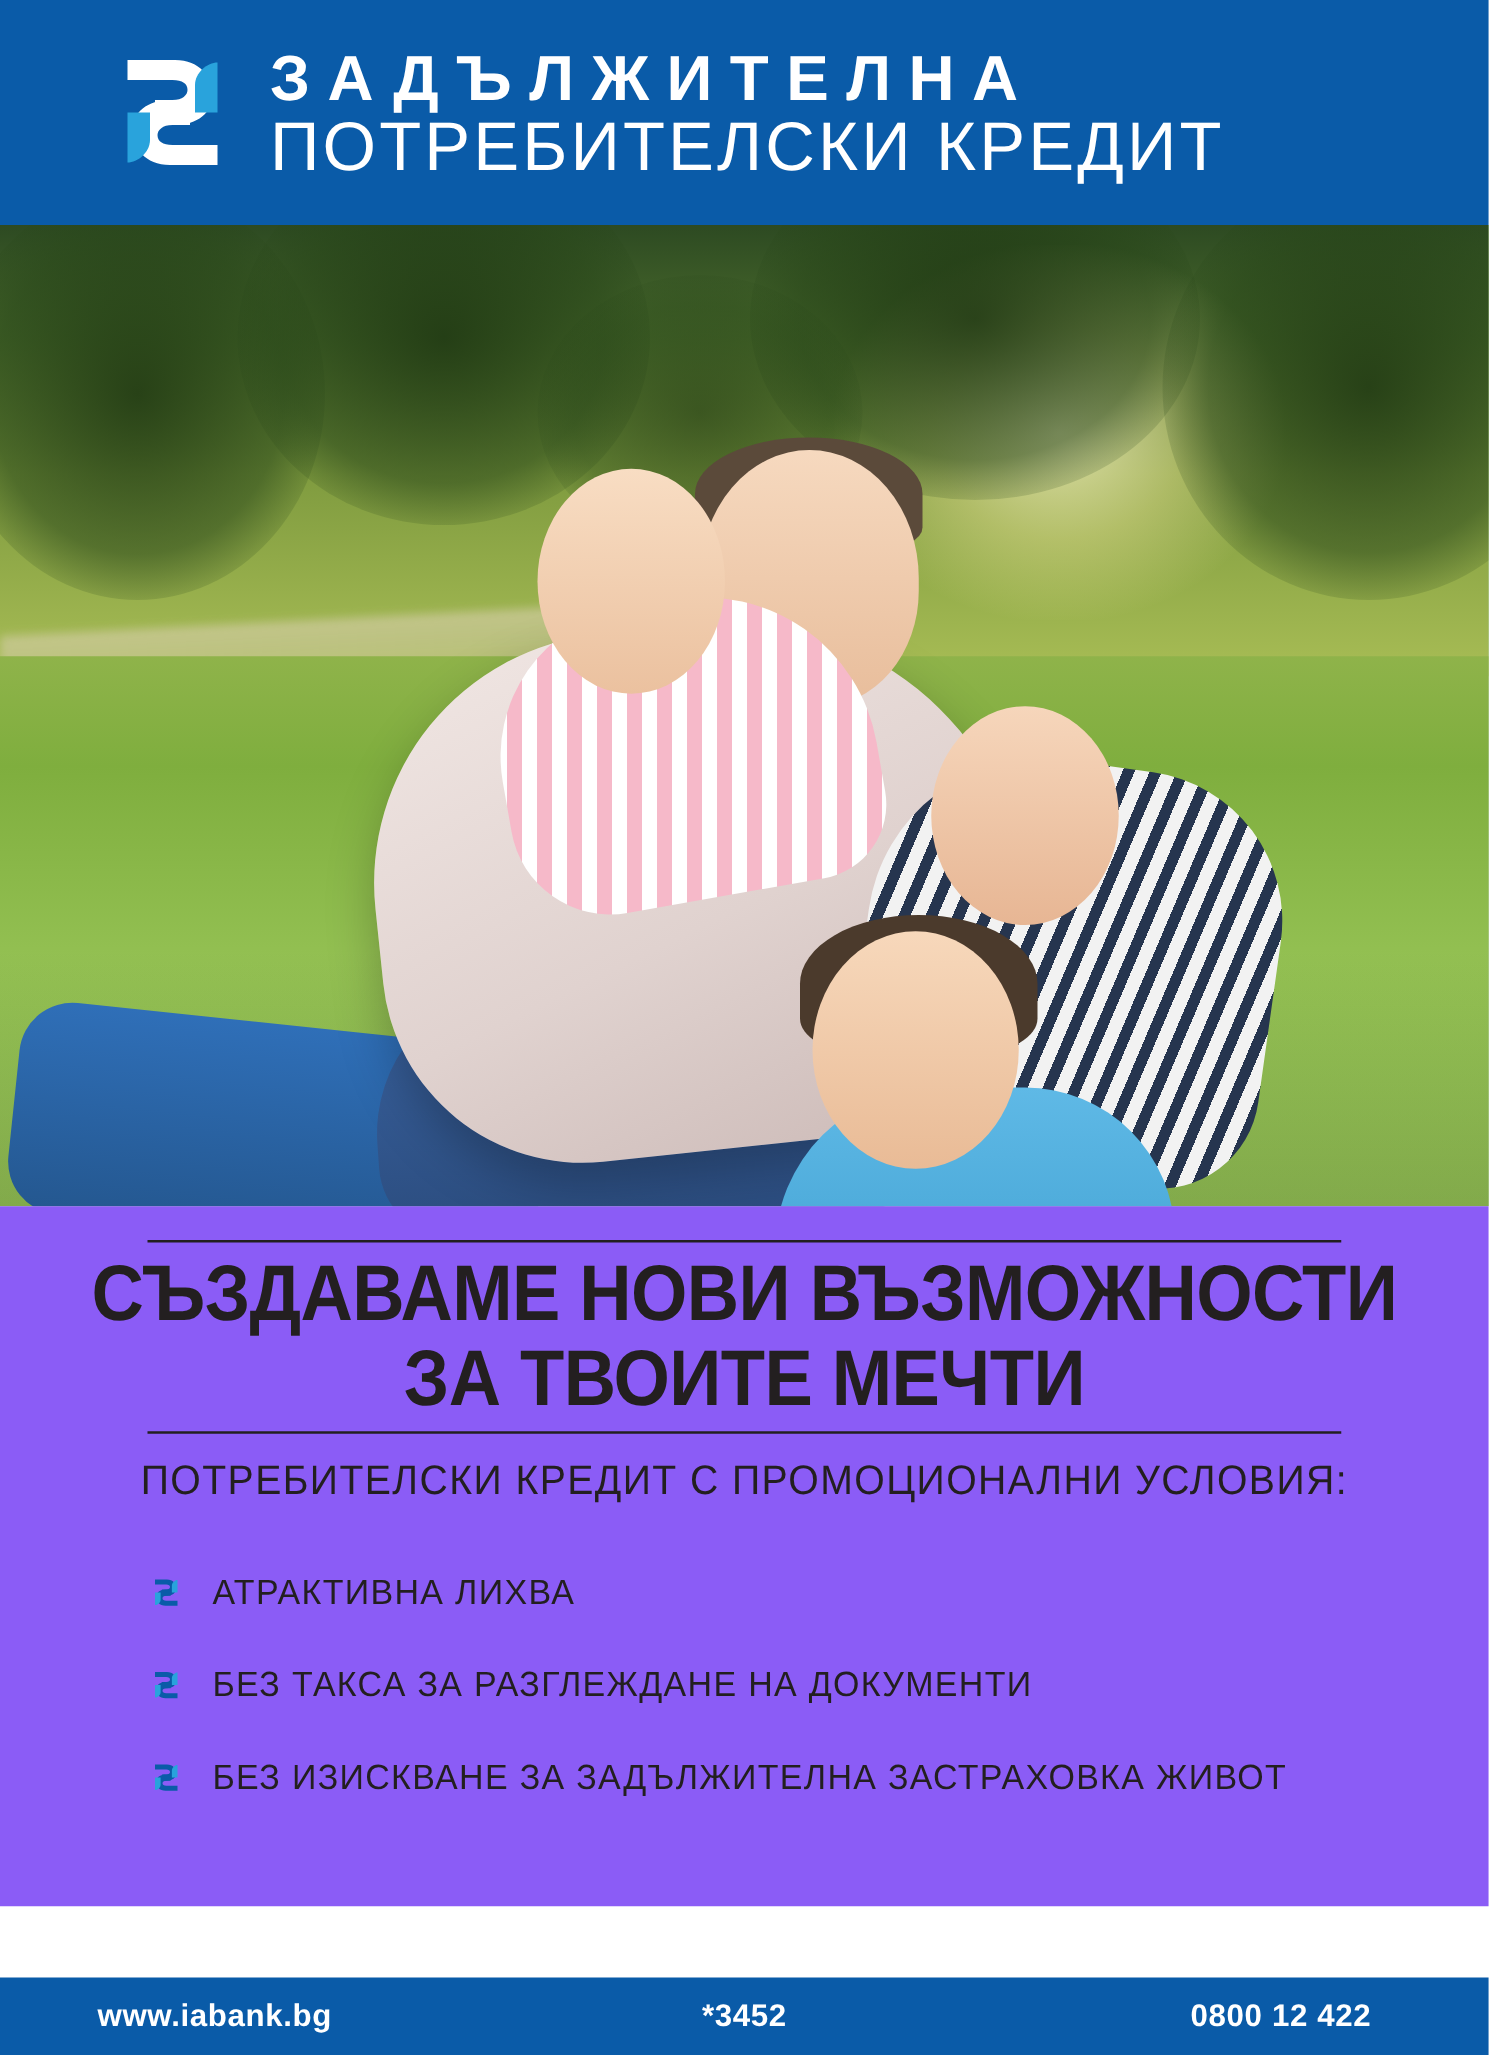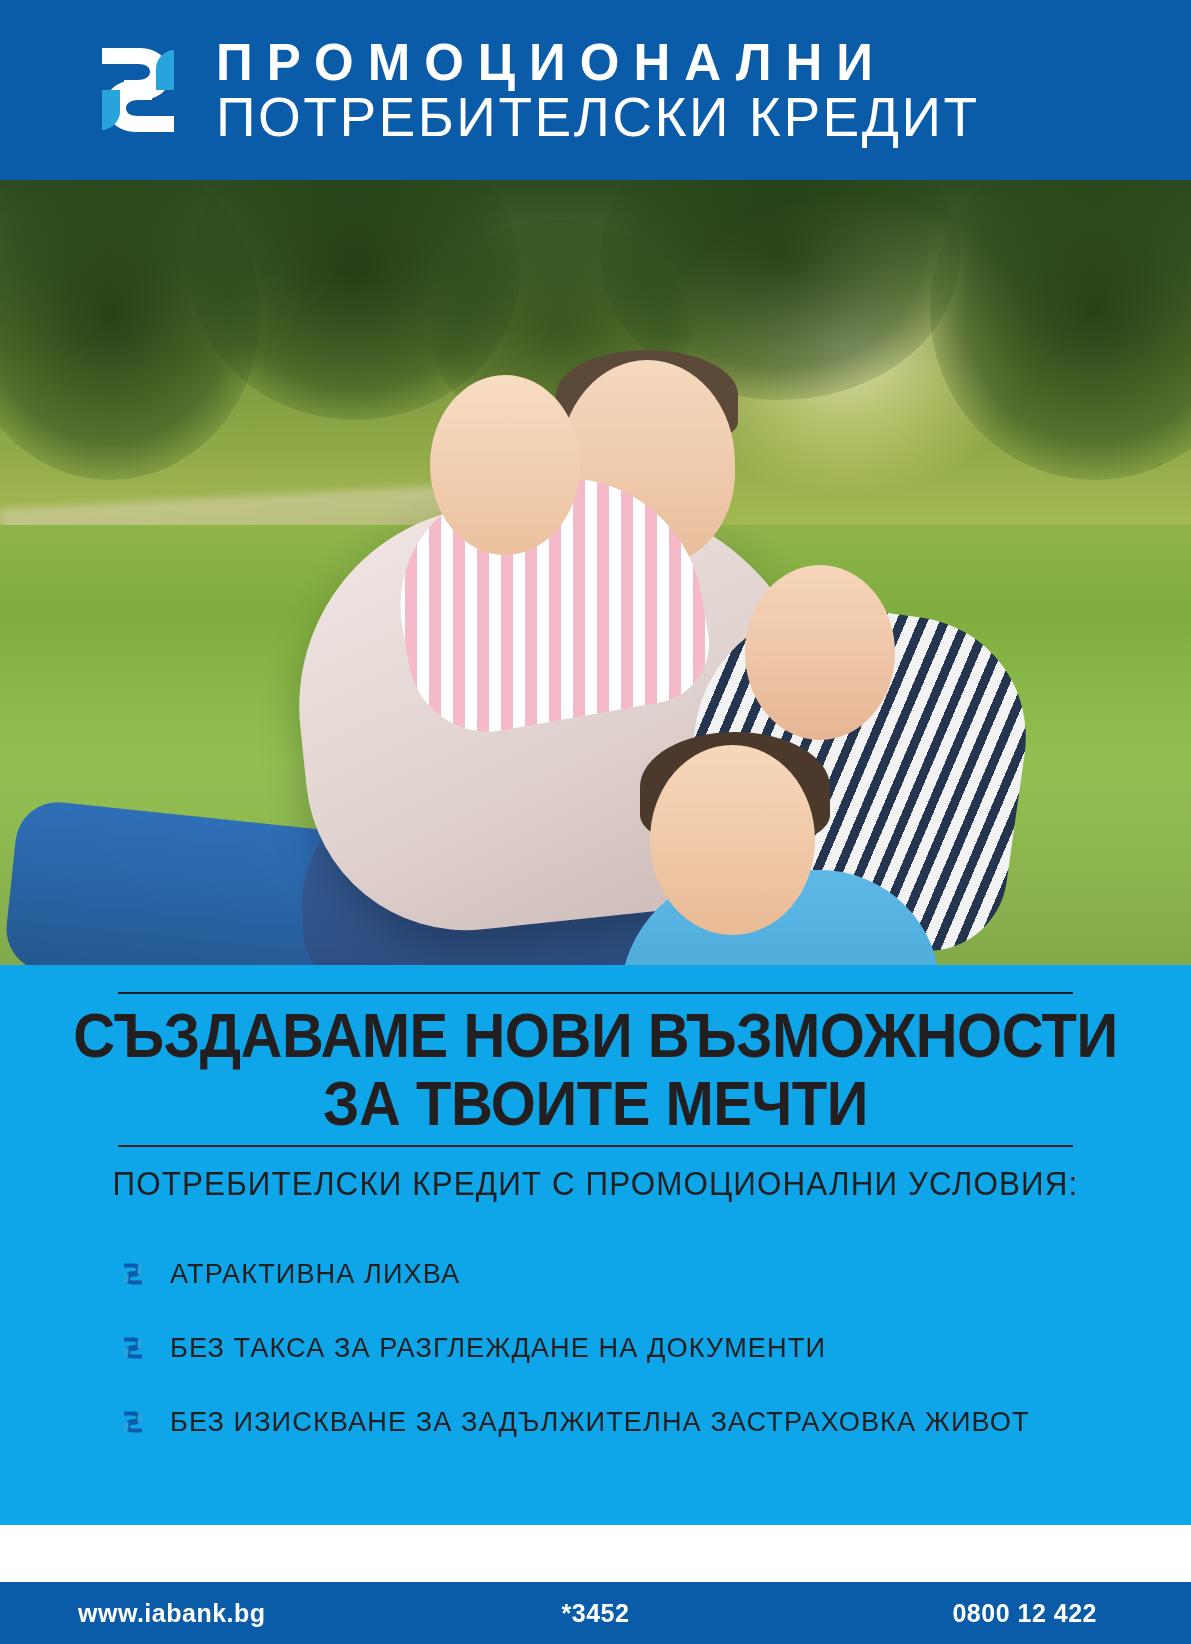--- a/index.html
+++ b/index.html
@@ -181,21 +181,21 @@
     border-radius: 60px 140px 100px 60px;
     transform: rotate(6deg);
   }
 
   
   .content {
     position: absolute;
     left: 0; top: 965px;
     width: 1191px;
     height: 560px;
-    background: #0ea5e9;
+    background: #8b5cf6;
   }
   .rule {
     position: absolute;
     left: 118px;
     width: 955px;
     height: 2px;
     background: #231f20;
   }
   .rule-top { top: 27px; }
   .rule-bottom { top: 180px; }
@@ -280,21 +280,21 @@
   <div class="header-logo">
     <svg viewBox="0 0 120 100" width="120" height="100" aria-hidden="true">
       <path d="M24 8 L62 8 C82 8 92 22 92 36 C92 50 80 60 62 60 L46 60 L46 40 L60 40 C68 40 72 36 72 32 C72 27 68 24 60 24 L24 24 Z" fill="#ffffff"></path>
       <path d="M96 10 L96 50 L78 50 L78 28 C78 18 88 10 96 10 Z" fill="#29a3dc"></path>
       <path d="M96 92 L58 92 C38 92 28 78 28 64 C28 50 40 40 58 40 L74 40 L74 60 L60 60 C52 60 48 64 48 68 C48 73 52 76 60 76 L96 76 Z" fill="#ffffff"></path>
       <path d="M24 90 L24 50 L42 50 L42 72 C42 82 32 90 24 90 Z" fill="#29a3dc"></path>
     </svg>
   </div>
 
   <div class="header-titles">
-    <div class="header-line1">ПРОМОЦИОНАЛНИ</div>
+    <div class="header-line1">ЗАДЪЛЖИТЕЛНА</div>
     <div class="header-line2">ПОТРЕБИТЕЛСКИ КРЕДИТ</div>
   </div>
 </div>
 
 <div class="hero">
   <div class="hero-sky"></div>
   <div class="hero-sun"></div>
 
   <div class="tree" style="left:-40px; top:-30px; width:300px; height:330px;"></div>
   <div class="tree" style="left:190px; top:-60px; width:330px; height:300px;"></div>

